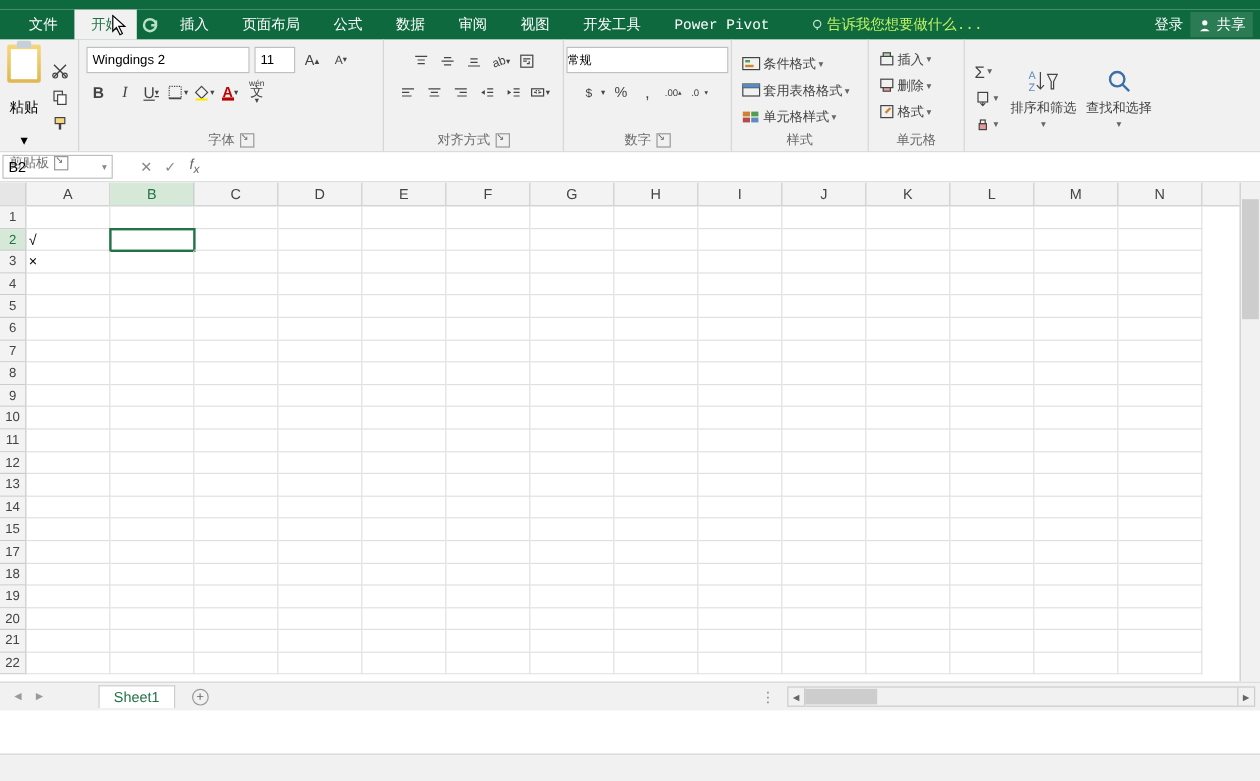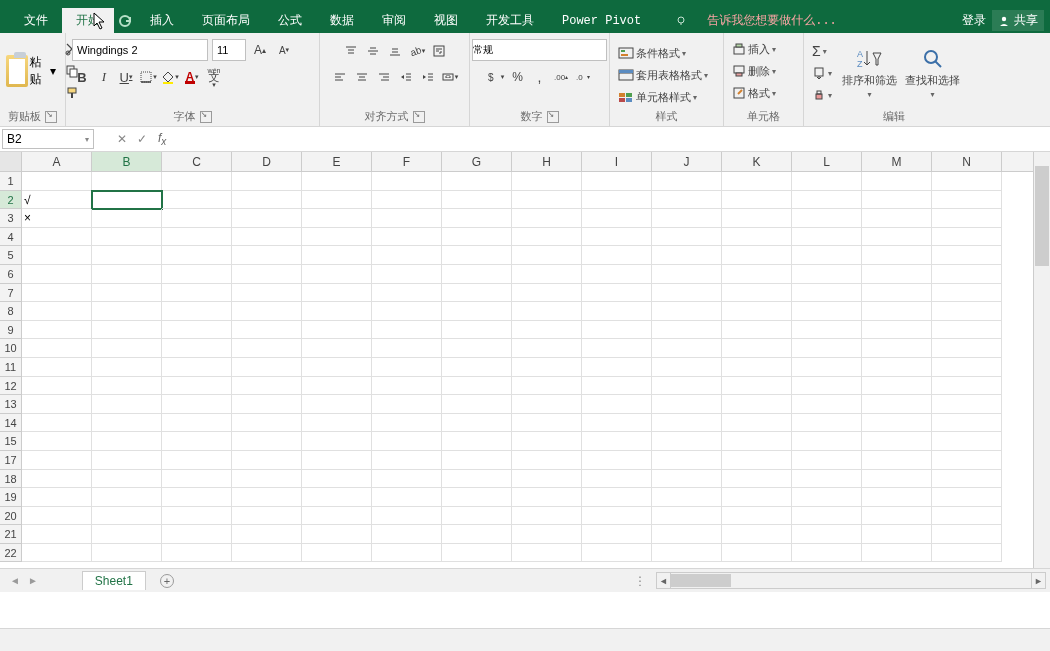--- a/index.html
+++ b/index.html
@@ -2,40 +2,40 @@
 <html><head>
 <meta charset="utf-8">
 <style>
 * { box-sizing: border-box; margin: 0; padding: 0; }
 body { font-family: "Microsoft YaHei", "Segoe UI", sans-serif; font-size: 12px; background: #fff; overflow: hidden; width: 1050px; height: 651px; position: relative; }
 .titlebar { background: #0e6a3e; height: 8px; }
 .menubar { background: #0e6a3e; height: 25px; display: flex; align-items: center; color: #fff; padding-left: 10px; font-family: Liberation Mono, monospace; }
 .menubar .tab { padding: 3px 14px; cursor: pointer; font-size: 12px; height: 25px; display: flex; align-items: center; }
 .menubar .tab.active { background: #f1f1f1; color: #217346; }
 .menubar .cursor-box { display: inline-flex; align-items:center; height:25px; padding:0 4px; position:relative; }
-.menubar .tell { margin-left: 20px; color: #fca5a5; font-size: 12px; display: flex; align-items: center; gap:20px;}
+.menubar .tell { margin-left: 20px; color: #bef264; font-size: 12px; display: flex; align-items: center; gap:2px;}
 .menubar .right { margin-left: auto; display:flex; align-items:center; gap:6px; padding-right:6px; }
 .menubar .share { background: rgba(255,255,255,0.12); padding:2px 6px; display:flex; align-items:center; gap:4px; }
 .ribbon { background: #f1f1f1; border-bottom: 1px solid #d6d6d6; height: 94px; display:flex; }
 .group { border-right: 1px solid #d6d6d6; display:flex; flex-direction:column; }
 .group-body { flex:1; display:flex; align-items:center; padding: 2px 6px; gap:4px; }
 .group-label { font-size: 11px; color: #6a6a6a; text-align:center; padding-bottom:2px; display:flex; justify-content:center; align-items:center; gap:2px; }
 .dlaunch { width:12px; height:12px; border:1px solid #9a9a9a; display:inline-block; margin-left:2px; position:relative; }
 .dlaunch::after { content:"↘"; font-size:8px; position:absolute; top:-2px; left:0; color:#666; }
 .vcol { display:flex; flex-direction:column; align-items:center; gap:2px; font-size:11px; color:#444; }
 .hitem { display:flex; align-items:center; gap:2px; font-size:11px; color:#444; height:20px; padding:0 2px; }
 .hitem .dd, .vcol .dd { font-size:8px; color:#666; }
 .font-sel { display:flex; align-items:center; gap:4px; }
 .font-sel input { height:22px; border:1px solid #c0c0c0; padding:0 4px; font-size:11px; background:#fff; }
 .btnrow { display:flex; gap:2px; }
 .iconbtn { width:20px; height:20px; display:flex; align-items:center; justify-content:center; color:#444; border:1px solid transparent; }
 .bold { font-weight:bold; font-size:13px; }
 .ital { font-style:italic; font-size:13px; font-family:serif;}
 .uline { text-decoration:underline; font-size:13px; }
-.big-paste { display:flex; align-items:center; gap:2px; padding:2px 4px; }
+.big-paste { display:flex; flex-direction:column; align-items:center; gap:12px; padding:2px 4px; }
 .big-paste .clip { width:28px; height:32px; background:linear-gradient(#f7d77e,#e0b74f); border-radius:2px; position:relative; }
 .big-paste .clip::before { content:""; position:absolute; top:4px; left:3px; right:3px; bottom:3px; background:#fff; }
 .big-paste .clip::after { content:""; position:absolute; top:-3px; left:8px; width:12px; height:6px; background:#c7cfd8; border-radius:2px 2px 0 0; }
 .mini-stack { display:flex; flex-direction:column; gap:2px; }
 .namebox-row { height:25px; border-bottom:1px solid #d6d6d6; display:flex; align-items:center; background:#fff; }
 .namebox { width:92px; border:1px solid #c0c0c0; height:20px; padding:0 4px; font-size:12px; display:flex; align-items:center; justify-content:space-between; margin-left:2px; }
 .fx { font-style:italic; color:#666; padding:0 6px; }
 .formula-input { flex:1; height:20px; border:none; outline:none; padding:0 4px; font-size:12px; }
 .grid-wrap { position:relative; height: 416px; overflow:hidden; }
 .colhdr { display:flex; height:20px; background:#f3f3f3; border-bottom:1px solid #ccc; }
@@ -418,23 +418,20 @@
       </div>
       <div class="vcol">
         <svg width="26" height="24">
             <circle cx="11" cy="10" r="6" fill="none" stroke="#3b6fa8" stroke-width="2"></circle>
             <line x1="15" y1="14" x2="21" y2="20" stroke="#3b6fa8" stroke-width="2"></line>
           </svg>
         <span>查找和选择</span>
           <span class="dd">▾</span>
       </div>
     </div>
-    <div class="group-label">
-        <span>编辑</span>
-      </div>
   </div>
 </div>
 
 <div class="namebox-row">
   <div class="namebox">
       <span>B2</span>
       <span class="dd" style="font-size:8px;color:#888;">▾</span>
     </div>
   <div style="width:18px;"></div>
   <div class="iconbtn" style="color:#888;">✕</div>

